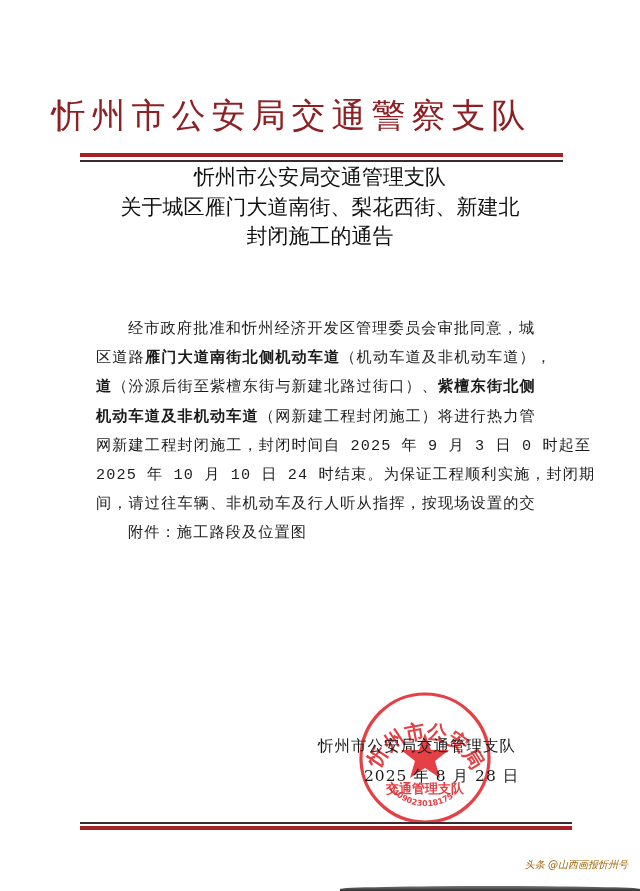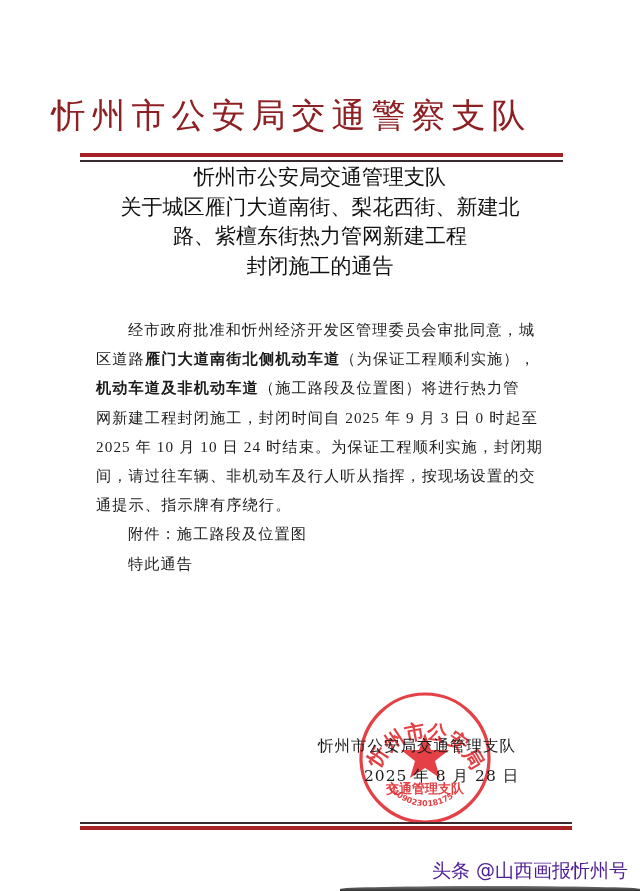--- a/index.html
+++ b/index.html
@@ -21,85 +21,84 @@
   .doc-heading {
     left: 60px; width: 520px; top: 163px; text-align: center;
     font-size: 21px; line-height: 29.5px; color: #111;
     font-family: "DejaVu Sans", "Liberation Sans", sans-serif;
   }
   .doc-heading div { white-space: nowrap; }
   .body-text {
     left: 96px; width: 464px; top: 315px;
     font-size: 15.2px; line-height: 29.2px; color: #1c1c1c;
     text-align: justify; letter-spacing: 1.1px;
-    font-family: Liberation Serif, serif;
+    font-family: Liberation Mono, monospace;
   }
   .body-text .line { white-space: nowrap; height: 29.2px; overflow: visible; }
   .body-text .indent { padding-left: 32px; }
   .b { font-weight: bold; }
   .sig-org {
     left: 318px; top: 736px; font-size: 15.5px; letter-spacing: 1px;
     white-space: nowrap; font-family: "DejaVu Serif", "Liberation Serif", serif;
   }
   .sig-date {
     left: 364px; top: 766px; font-size: 15.5px; letter-spacing: 1px;
     white-space: nowrap; font-family: "DejaVu Serif", "Liberation Serif", serif;
   }
   .stamp { left: 356px; top: 689px; width: 138px; height: 138px; }
   .rule-bot-thin { left: 80px; width: 492px; top: 822px; height: 1.5px; background: #3a2a2e; }
   .rule-bot-red { left: 80px; width: 492px; top: 826px; height: 3.5px; background: #a52126; }
   .watermark {
-    right: 12px; top: 858px; font-size: 19px; color: #4c1d95;
+    right: 12px; top: 858px; font-size: 10px; color: #a16207;
     font-family: "DejaVu Sans", "Liberation Sans", sans-serif; white-space: nowrap;
     text-shadow: 0 0 2px #fff;
+    font-style: italic;
   }
   .bottom-shadow {
     left: 340px; width: 300px; top: 886px; height: 6px;
     background: linear-gradient(to bottom, #777, #222);
     border-radius: 50% 50% 0 0;
   }
 </style>
 </head>
 <body>
 
 <div class="abs header-title">忻州市公安局交通警察支队</div>
 <div class="abs rule-top-red"></div>
 <div class="abs rule-top-thin"></div>
 
 <div class="abs doc-heading">
   <div>忻州市公安局交通管理支队</div>
   <div>关于城区雁门大道南街、梨花西街、新建北</div>
-  <div>路、紫檀东街热力管网新建工程</div>
   <div>封闭施工的通告</div>
 </div>
 
 <div class="abs body-text">
   <div class="line indent">
     <span>经市政府批准和忻州经济开发区管理委员会审批同意，城</span>
   </div>
   <div class="line">
-    <span>区道路</span><span class="b">雁门大道南街北侧机动车道</span><span>（为保证工程顺利实施），</span>
+    <span>区道路</span><span class="b">雁门大道南街北侧机动车道</span><span>（机动车道及非机动车道），</span>
   </div>
   <div class="line">
-    <span class="b">机动车道及非机动车道</span><span>（施工路段及位置图）将进行热力管</span>
+    <span class="b">道</span><span>（汾源后街至紫檀东街与新建北路过街口）、</span><span class="b">紫檀东街北侧</span>
+  </div>
+  <div class="line">
+    <span class="b">机动车道及非机动车道</span><span>（网新建工程封闭施工）将进行热力管</span>
   </div>
   <div class="line">
     <span>网新建工程封闭施工，封闭时间自 2025 年 9 月 3 日 0 时起至</span>
   </div>
   <div class="line">
     <span>2025 年 10 月 10 日 24 时结束。为保证工程顺利实施，封闭期</span>
   </div>
   <div class="line">
     <span>间，请过往车辆、非机动车及行人听从指挥，按现场设置的交</span>
   </div>
-  <div class="line">
-    <span>通提示、指示牌有序绕行。</span>
-  </div>
   <div class="line indent">附件：施工路段及位置图</div>
-  <div class="line indent">特此通告</div>
 </div>
 
 <svg class="abs stamp" viewBox="0 0 138 138" xmlns="http://www.w3.org/2000/svg">
   <defs>
     <path id="arcTop" d="M 22 82 A 50 50 0 0 1 116 82" fill="none"></path>
     <path id="arcBot" d="M 30 96 A 48 48 0 0 0 112 92" fill="none"></path>
   </defs>
   <circle cx="69" cy="69" r="64" fill="none" stroke="#e0262b" stroke-width="3.2" opacity="0.88"></circle>
   <text font-size="20" fill="#e0262b" opacity="0.88" font-family="DejaVu Serif, serif" font-weight="bold">
     <textPath href="#arcTop" startOffset="2">忻州市公安局</textPath>

